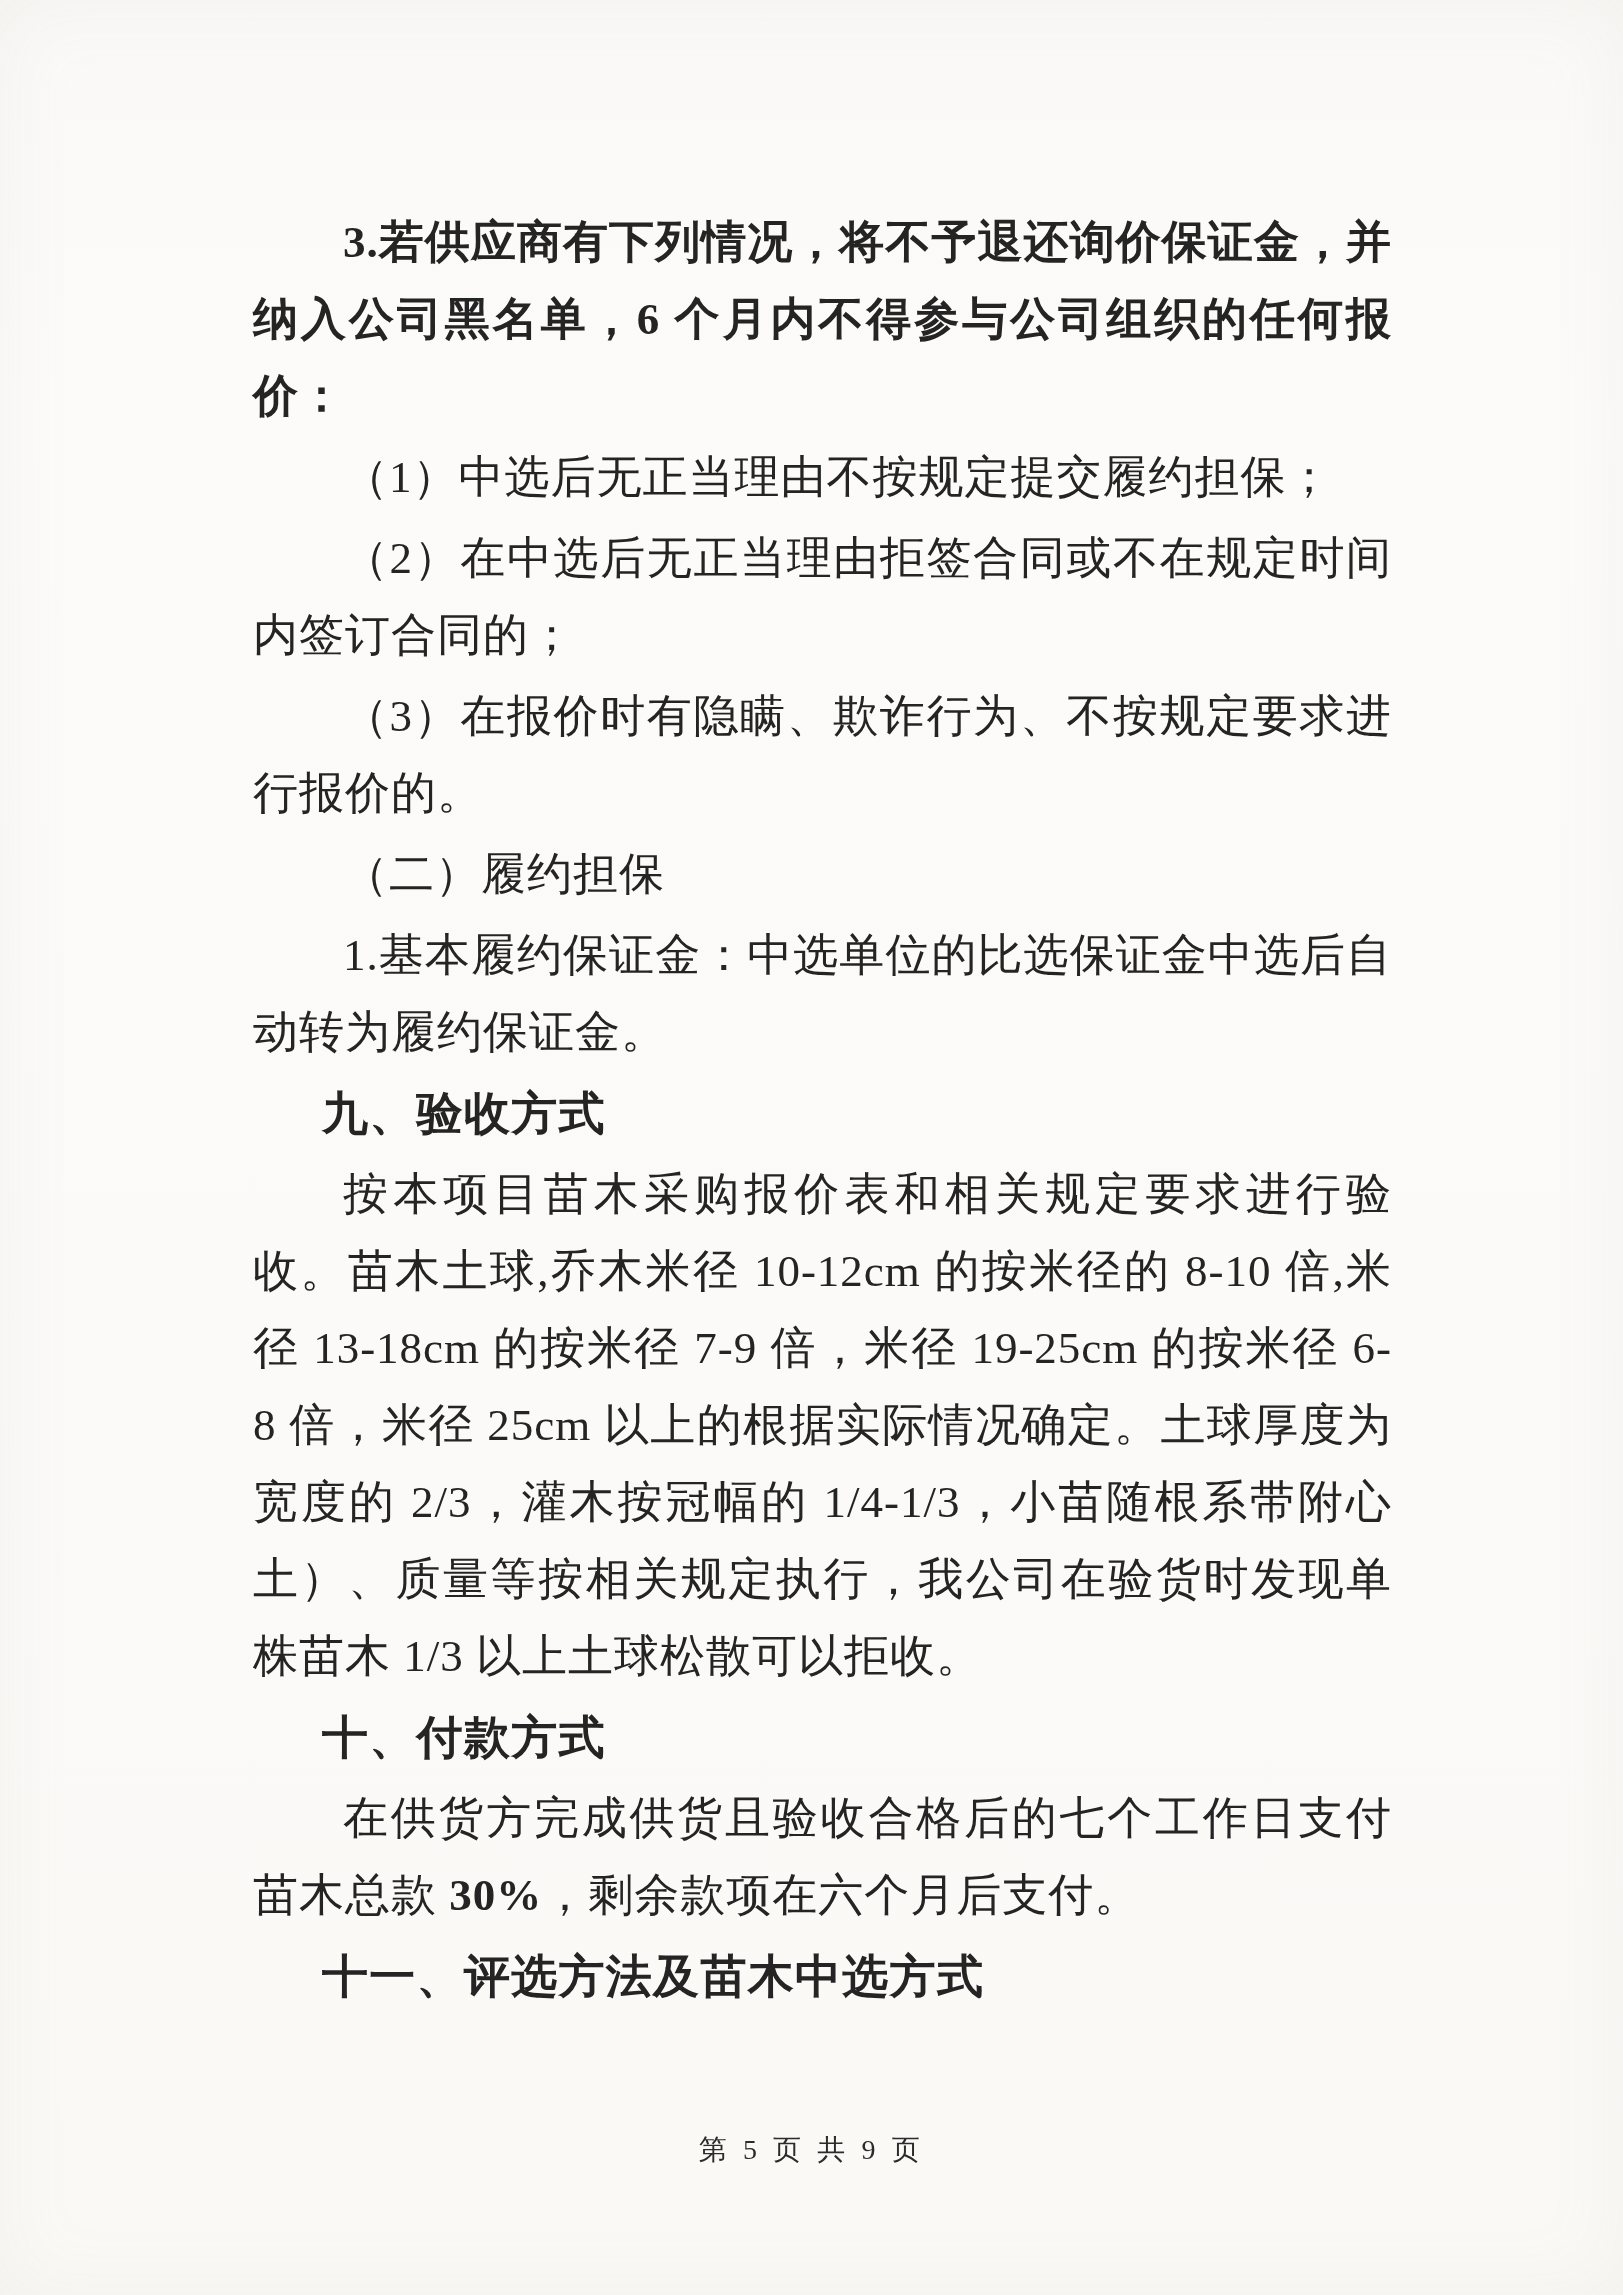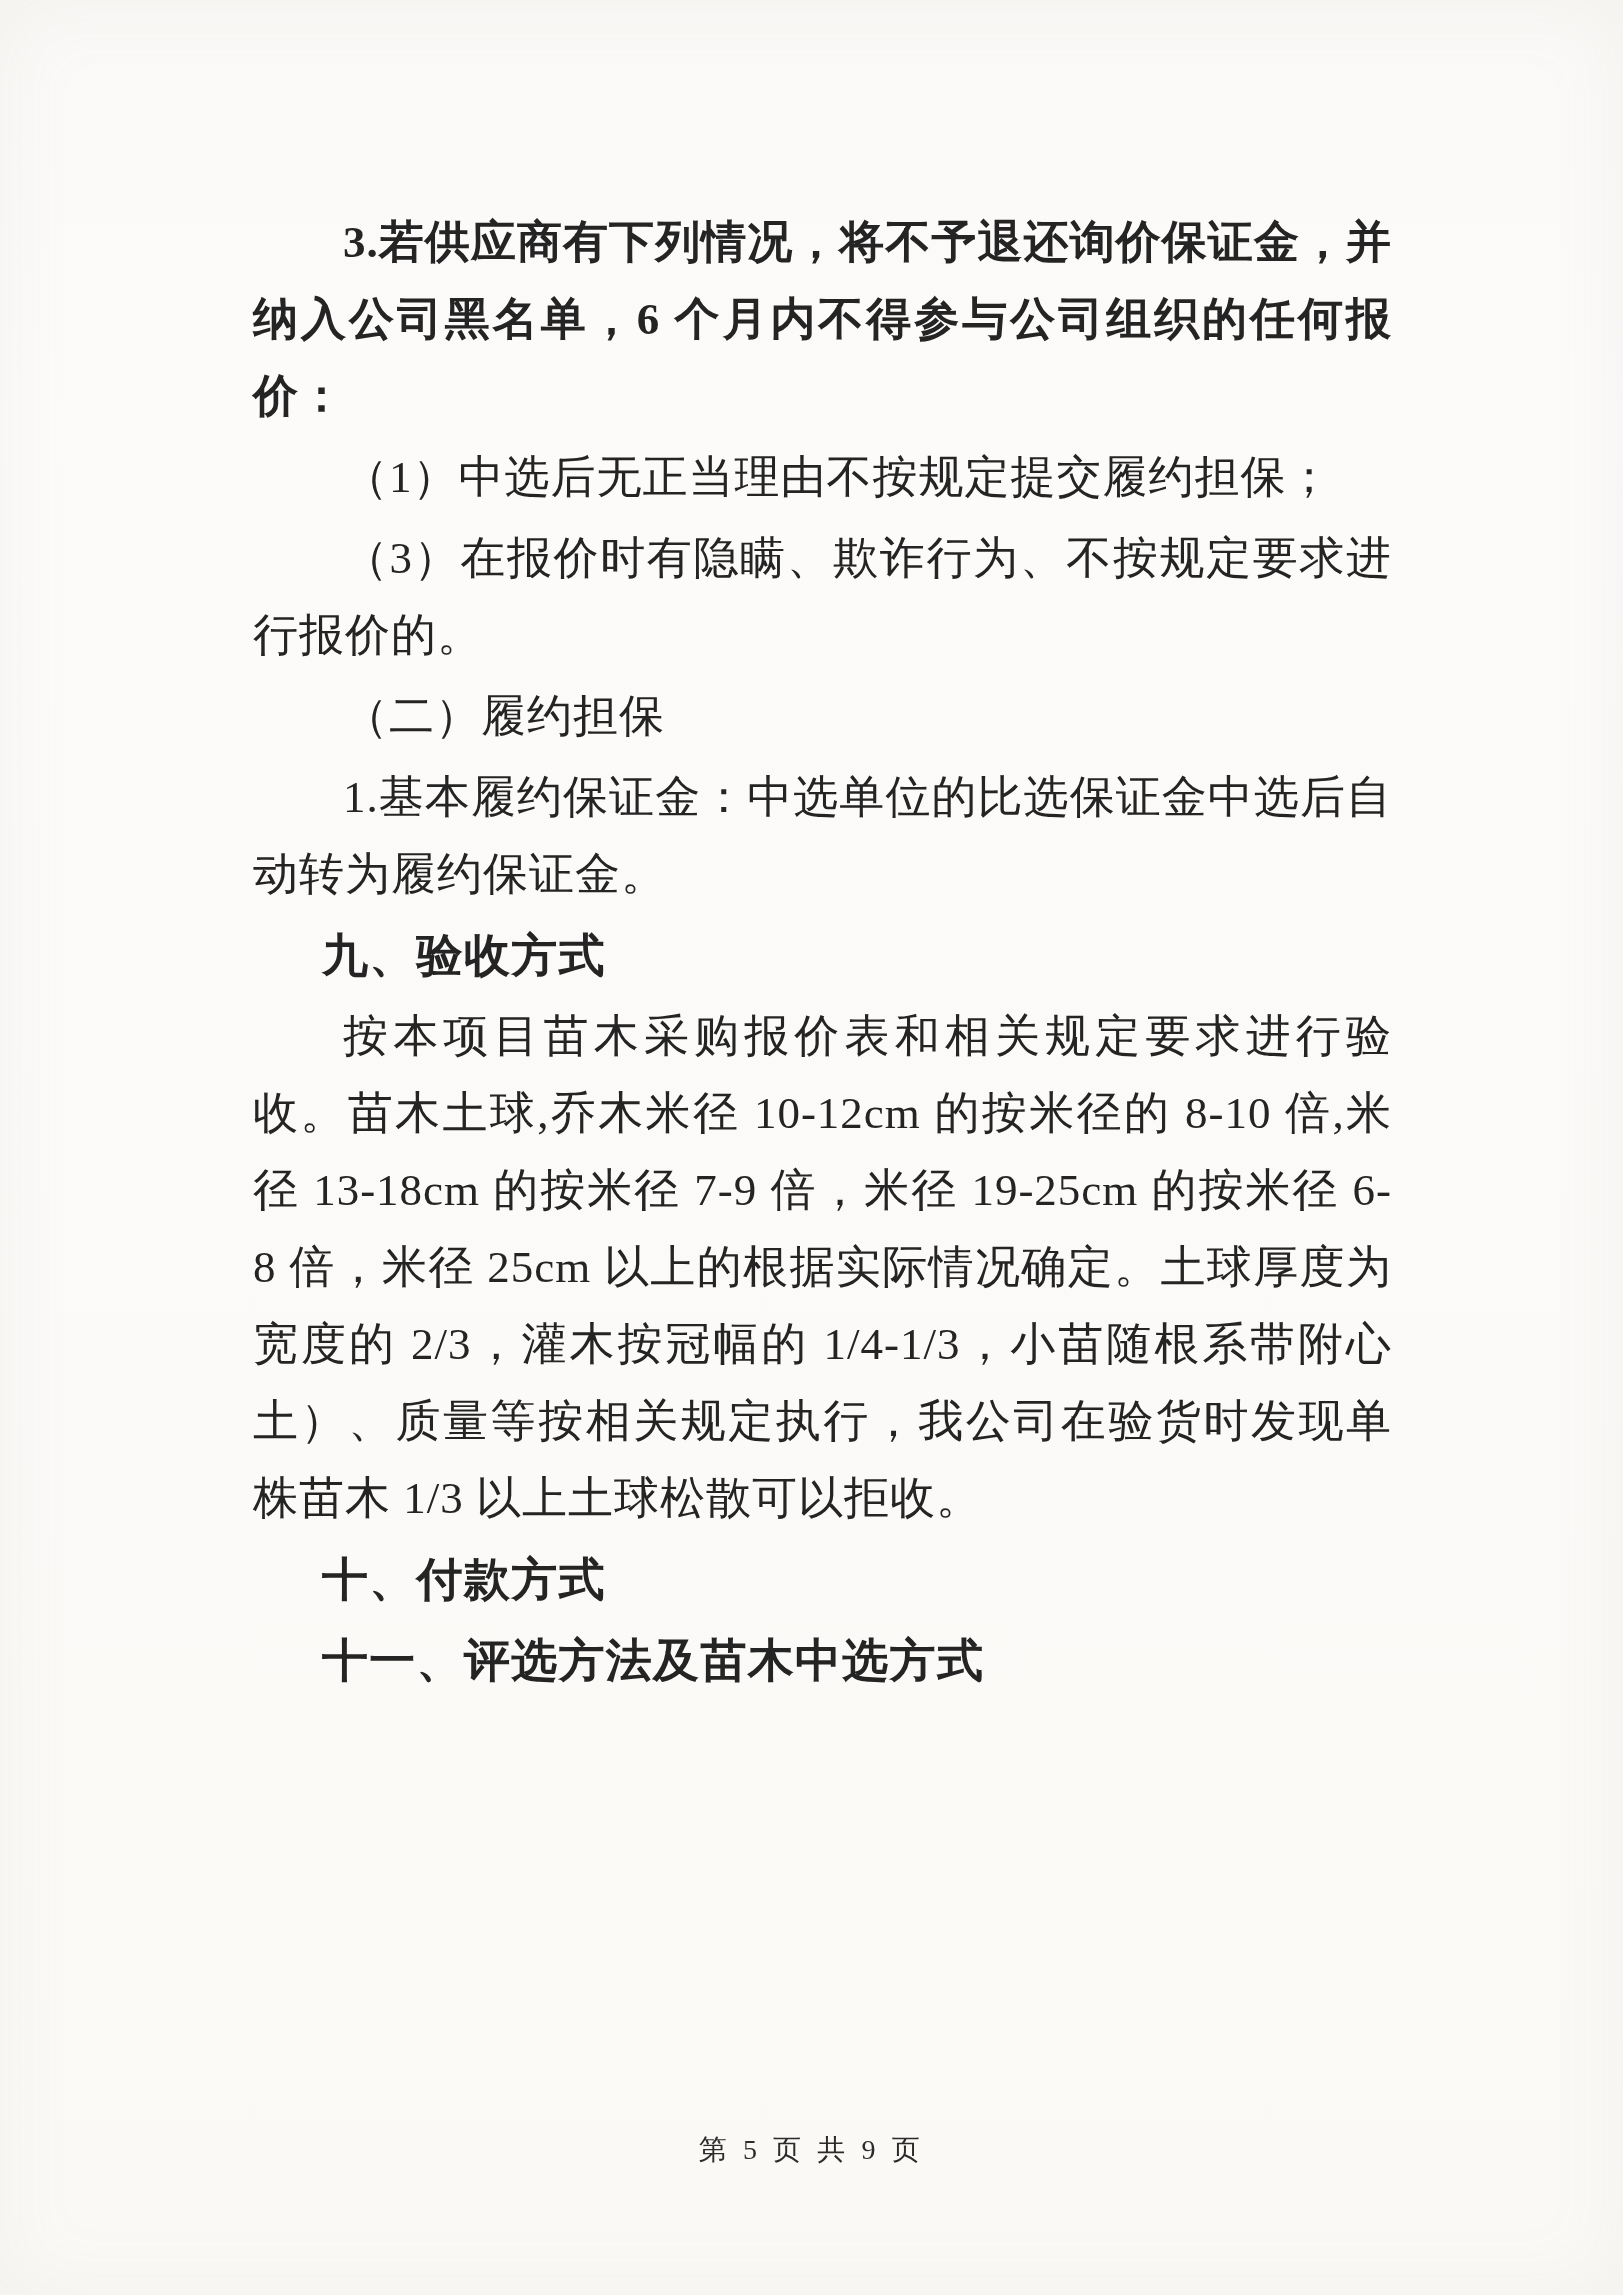--- a/index.html
+++ b/index.html
@@ -51,25 +51,27 @@
     letter-spacing: 4.6px;
   }
 </style>
 </head>
 <body>
 
 <main class="page">
   <section class="doc-body" id="doc-body">
       <p class="body bold"><span>3.若供应商有下列情况，将不予退还询价保证金，并纳入公司黑名单，6 个月内不得参与公司组织的任何报价：</span></p>
       <p class="body"><span>（1）中选后无正当理由不按规定提交履约担保；</span></p>
+      <p class="body"><span>（2）在中选后无正当理由拒签合同或不在规定时间内签订合同的；</span></p>
       <p class="body"><span>（3）在报价时有隐瞒、欺诈行为、不按规定要求进行报价的。</span></p>
       <p class="body"><span>（二）履约担保</span></p>
       <p class="body"><span>1.基本履约保证金：中选单位的比选保证金中选后自动转为履约保证金。</span></p>
       <p class="heading"><span>九、验收方式</span></p>
       <p class="body"><span>按本项目苗木采购报价表和相关规定要求进行验收。苗木土球,乔木米径 10-12cm 的按米径的 8-10 倍,米径 13-18cm 的按米径 7-9 倍，米径 19-25cm 的按米径 6-8 倍，米径 25cm 以上的根据实际情况确定。土球厚度为宽度的 2/3，灌木按冠幅的 1/4-1/3，小苗随根系带附心土）、质量等按相关规定执行，我公司在验货时发现单株苗木 1/3 以上土球松散可以拒收。</span></p>
       <p class="heading"><span>十、付款方式</span></p>
+      <p class="body"><span>在供货方完成供货且验收合格后的七个工作日支付苗木总款 </span><b>30%</b><span>，剩余款项在六个月后支付。</span></p>
       <p class="heading"><span>十一、评选方法及苗木中选方式</span></p>
     </section>
   <footer class="page-footer">
     <span>第 5 页 共 9 页</span>
   </footer>
 </main>
 
 
 </body></html>

